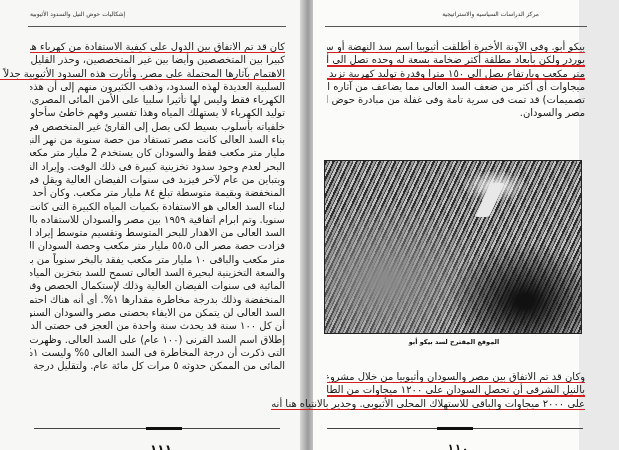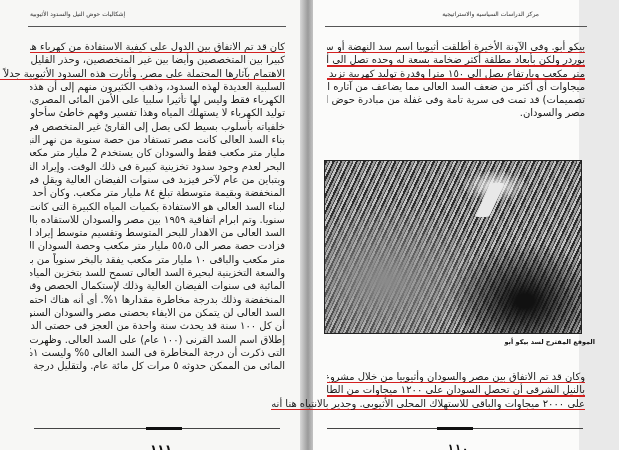--- a/index.html
+++ b/index.html
@@ -55,21 +55,21 @@
       radial-gradient(ellipse 120px 90px at 60px 120px, #8a8a8a 0%, rgba(0,0,0,0) 90%),
       repeating-linear-gradient(115deg, #2d2d2d 0 2px, #9b9b9b 2px 4px, #4a4a4a 4px 5px, #c4c4c4 5px 7px),
       #555;
     border: 1px solid #222;
   }
   .photo-river {
     position: absolute; left: 158px; top: 22px; width: 14px; height: 34px;
     background: #e8e8e8; transform: skewX(-25deg); border-radius: 3px;
   }
   .caption {
-    position: absolute; top: 338px; left: 0; width: 282px; 
+    position: absolute; top: 338px; left: 0; width: 282px; text-align: center;
     direction: rtl; font-size: 6.5px; font-weight: bold; color: #111;
   }
   .foot-rule {
     position: absolute; top: 428px; height: 1px; background: #444;
   }
   .foot-rule .thick {
     position: absolute; top: -1px; height: 3px; background: #111;
   }
   .left .foot-rule { left: 34px; width: 246px; }
   .left .foot-rule .thick { left: 112px; width: 36px; }

